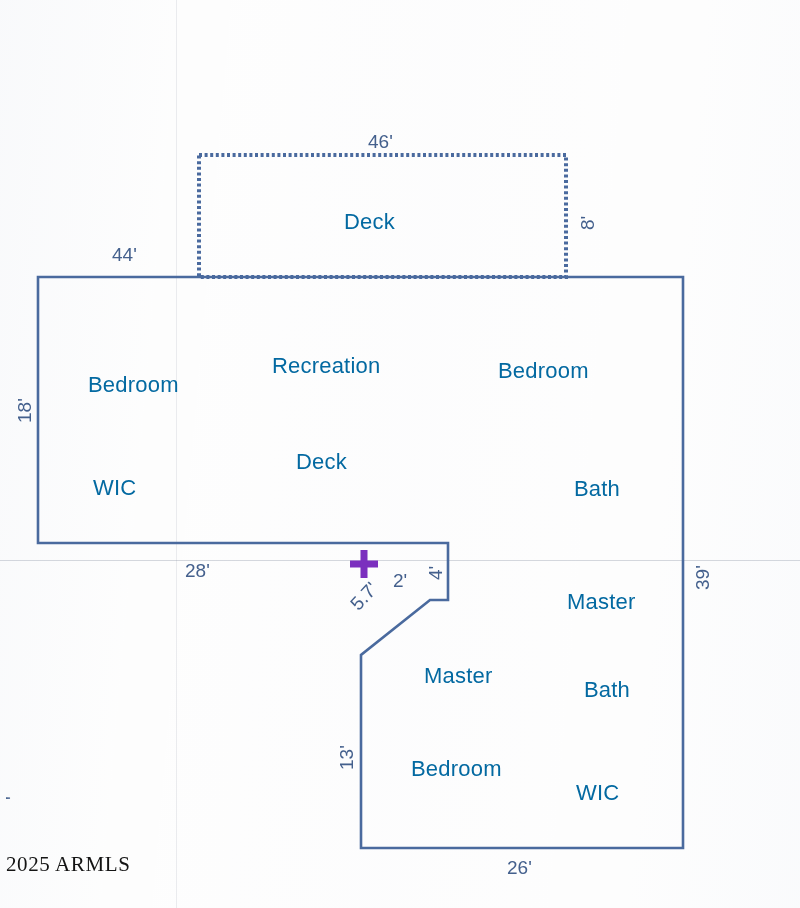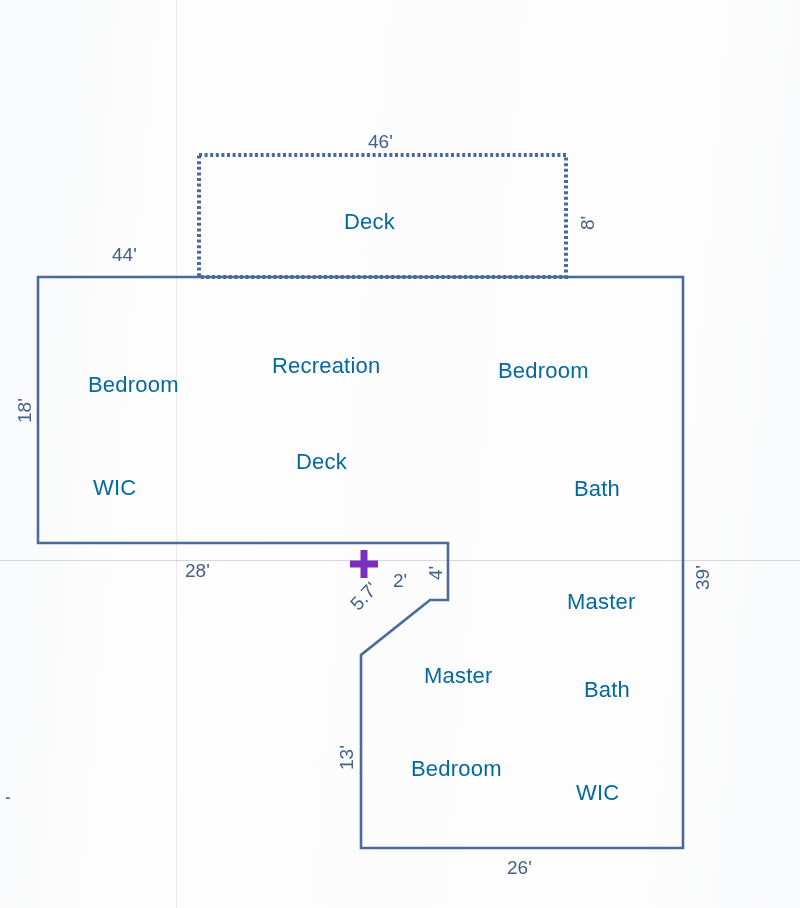--- a/index.html
+++ b/index.html
@@ -132,14 +132,15 @@
   <div class="dim-label" style="left:185px; top:548px;margin-top:12px;">28'</div>
   <div class="dim-label" style="left:393px; top:570px;">2'</div>
   <div class="dim-label rot90" style="left:425px; top:580px;">4'</div>
   <div class="dim-label rot-diag" style="left:346px; top:600px;">5.7'</div>
   <div class="dim-label rot90" style="left:692px; top:590px;">39'</div>
   <div class="dim-label rot90" style="left:336px; top:770px;">13'</div>
   <div class="dim-label" style="left:507px; top:857px;">26'</div>
 
   <div class="edge-fragment" style="left:2px; top:800px;">'</div>
 
+  <div class="watermark" style="left:6px; top:852px;">2025 ARMLS</div>
 
 </div>
 
 </body></html>

